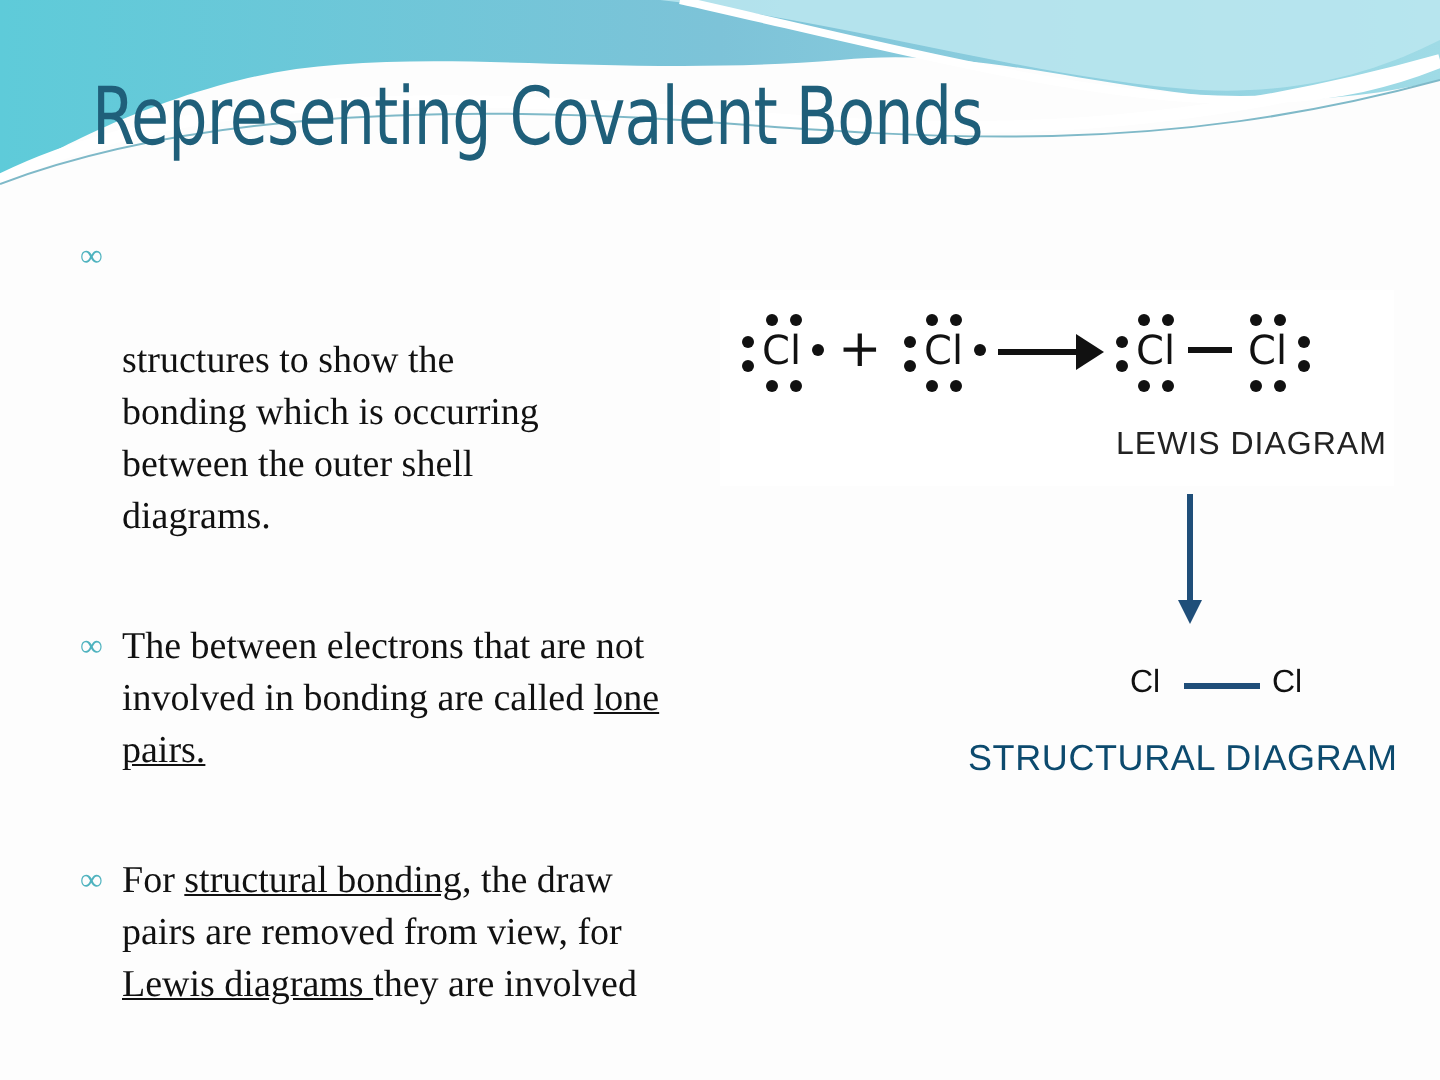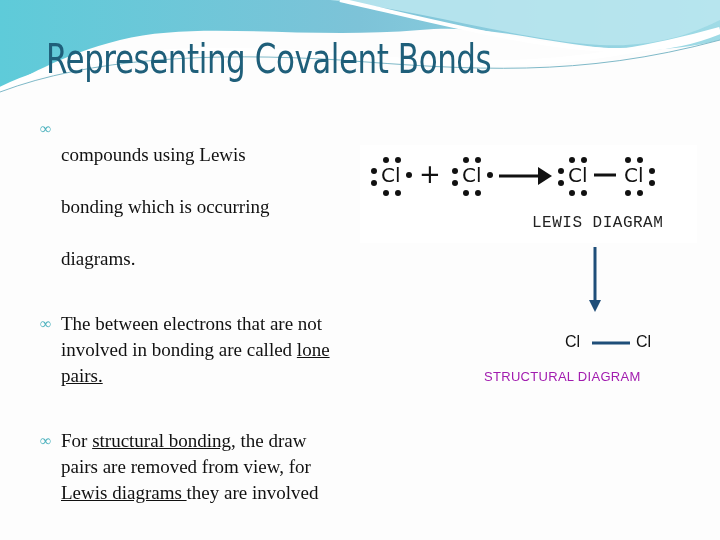--- a/index.html
+++ b/index.html
@@ -4,23 +4,23 @@
 <style>
   html, body { margin:0; padding:0; }
   body { width:720px; height:540px; position:relative; overflow:hidden; background:#fdfdfd; font-family:"Liberation Serif", serif; }
   .bg { position:absolute; left:0; top:0; width:720px; height:540px; }
   .title { position:absolute; left:46px; top:36px; font-family:"DejaVu Sans", sans-serif; font-size:40px; color:#1f5f7a; letter-spacing:-0.5px; white-space:nowrap; font-stretch:condensed; transform:scaleX(0.86); transform-origin:left top; }
   .bullet { position:absolute; left:42px; font-size:19px; line-height:26px; color:#111; width:300px; }
   .bullet .mark { position:absolute; left:-2px; top:0; color:#4fb3bf; font-size:16px; }
   .bullet .txt { display:block; padding-left:19px; }
   .u { text-decoration:underline; }
   .lewis-box { position:absolute; left:360px; top:145px; width:337px; height:98px; background:#fff; }
-  .lewis-label { position:absolute; left:532px; top:214px; font-family:Liberation Mono, monospace; font-size:16px; color:#222; letter-spacing:0.5px; }
+  .lewis-label { position:absolute; left:558px; top:214px; font-family:Liberation Sans, sans-serif; font-size:16px; color:#222; letter-spacing:0.5px; }
   .struct-cl { position:absolute; font-family:"Liberation Sans", sans-serif; font-size:16px; color:#111; top:333px; }
-  .struct-label { position:absolute; left:484px; top:369px; font-family:"Liberation Sans", sans-serif; font-size:13px; color:#a21caf; letter-spacing:0.3px;text-align:center; }
+  .struct-label { position:absolute; left:484px; top:369px; font-family:"Liberation Sans", sans-serif; font-size:18px; color:#0c4a6e; letter-spacing:0.3px;text-align:center; }
 </style>
 </head>
 <body>
 
 <svg class="bg" viewBox="0 0 720 540">
   <defs>
     <linearGradient id="g1" x1="0" y1="0" x2="1" y2="0">
       <stop offset="0" stop-color="#5ecbd9"></stop>
       <stop offset="0.5" stop-color="#7dc3d8"></stop>
       <stop offset="1" stop-color="#9fdbe6"></stop>
@@ -32,24 +32,24 @@
   <path d="M0 92 C90 58 210 52 340 60 C470 70 580 78 720 40" stroke="#7fb9c8" stroke-width="1" fill="none"></path>
   <path d="M340 0 C430 20 540 50 620 50 C670 50 700 40 720 32" stroke="#ffffff" stroke-width="4" fill="none"></path>
 </svg>
 
 <div class="title">Representing Covalent Bonds</div>
 
 <div class="bullet" style="top:116px;">
   <span class="mark">∞</span>
   <span class="txt">
     <br>
-    <span>compounds using Lewis</span><br>
     <br>
+    <span>structures to show the</span><br>
     <span>bonding which is occurring</span><br>
-    <br>
+    <span>between the outer shell</span><br>
     <span>diagrams.</span>
   </span>
 </div>
 
 <div class="bullet" style="top:311px; width:290px;">
   <span class="mark">∞</span>
   <span class="txt"><span>The between electrons that are not involved in bonding are called </span><span class="u">lone pairs.</span></span>
 </div>
 
 <div class="bullet" style="top:428px; width:300px;">

